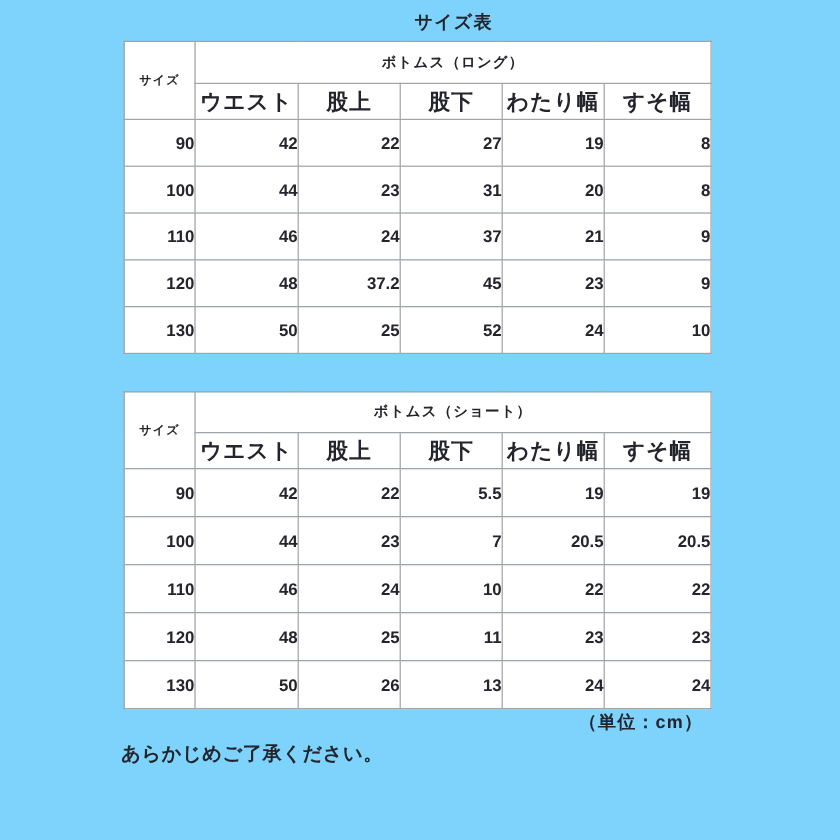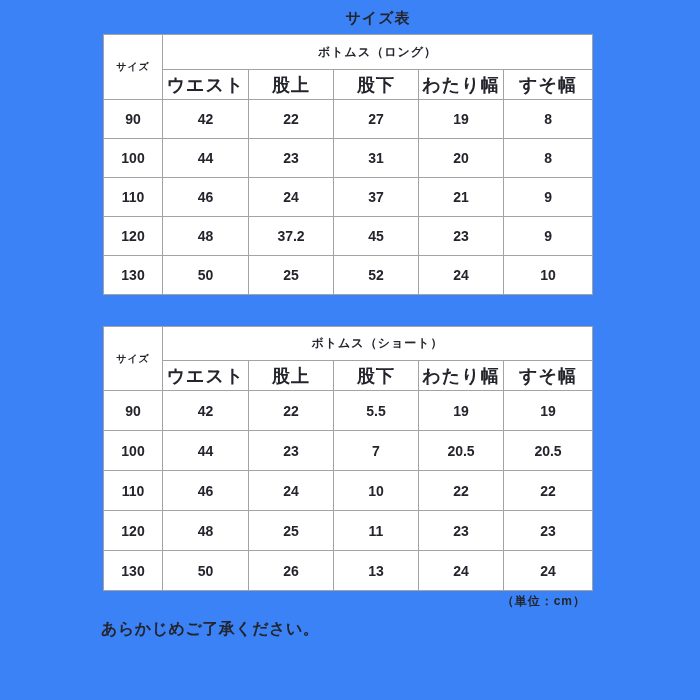--- a/index.html
+++ b/index.html
@@ -4,21 +4,21 @@
 <style>
   html, body {
     margin: 0;
     padding: 0;
     background: #ffffff;
   }
   .page {
     position: relative;
     width: 700px;
     height: 700px;
-    background: #3b82f6;
+    background: #7dd3fc;
     font-family: "Liberation Sans", "DejaVu Sans", sans-serif;
     font-weight: bold;
     color: #24242c;
     overflow: hidden;
   }
   .chart-title {
     position: absolute;
     top: 9px;
     left: 0;
     width: 756px;
@@ -62,26 +62,27 @@
   th.size-header {
     font-size: 10px;
     letter-spacing: 1px;
   }
   th.col-header {
     font-size: 18px;
     letter-spacing: 1px;
   }
   td.cell {
     font-size: 14px;
+    text-align: right;
   }
   .unit-label {
     position: absolute;
     top: 593px;
     right: 114px;
-    font-size: 12px;
+    font-size: 15px;
     letter-spacing: 1px;
   }
   .notes {
     position: absolute;
     left: 101px;
     top: 616px;
     font-size: 16px;
     line-height: 26.5px;
     letter-spacing: 0.5px;
   }

